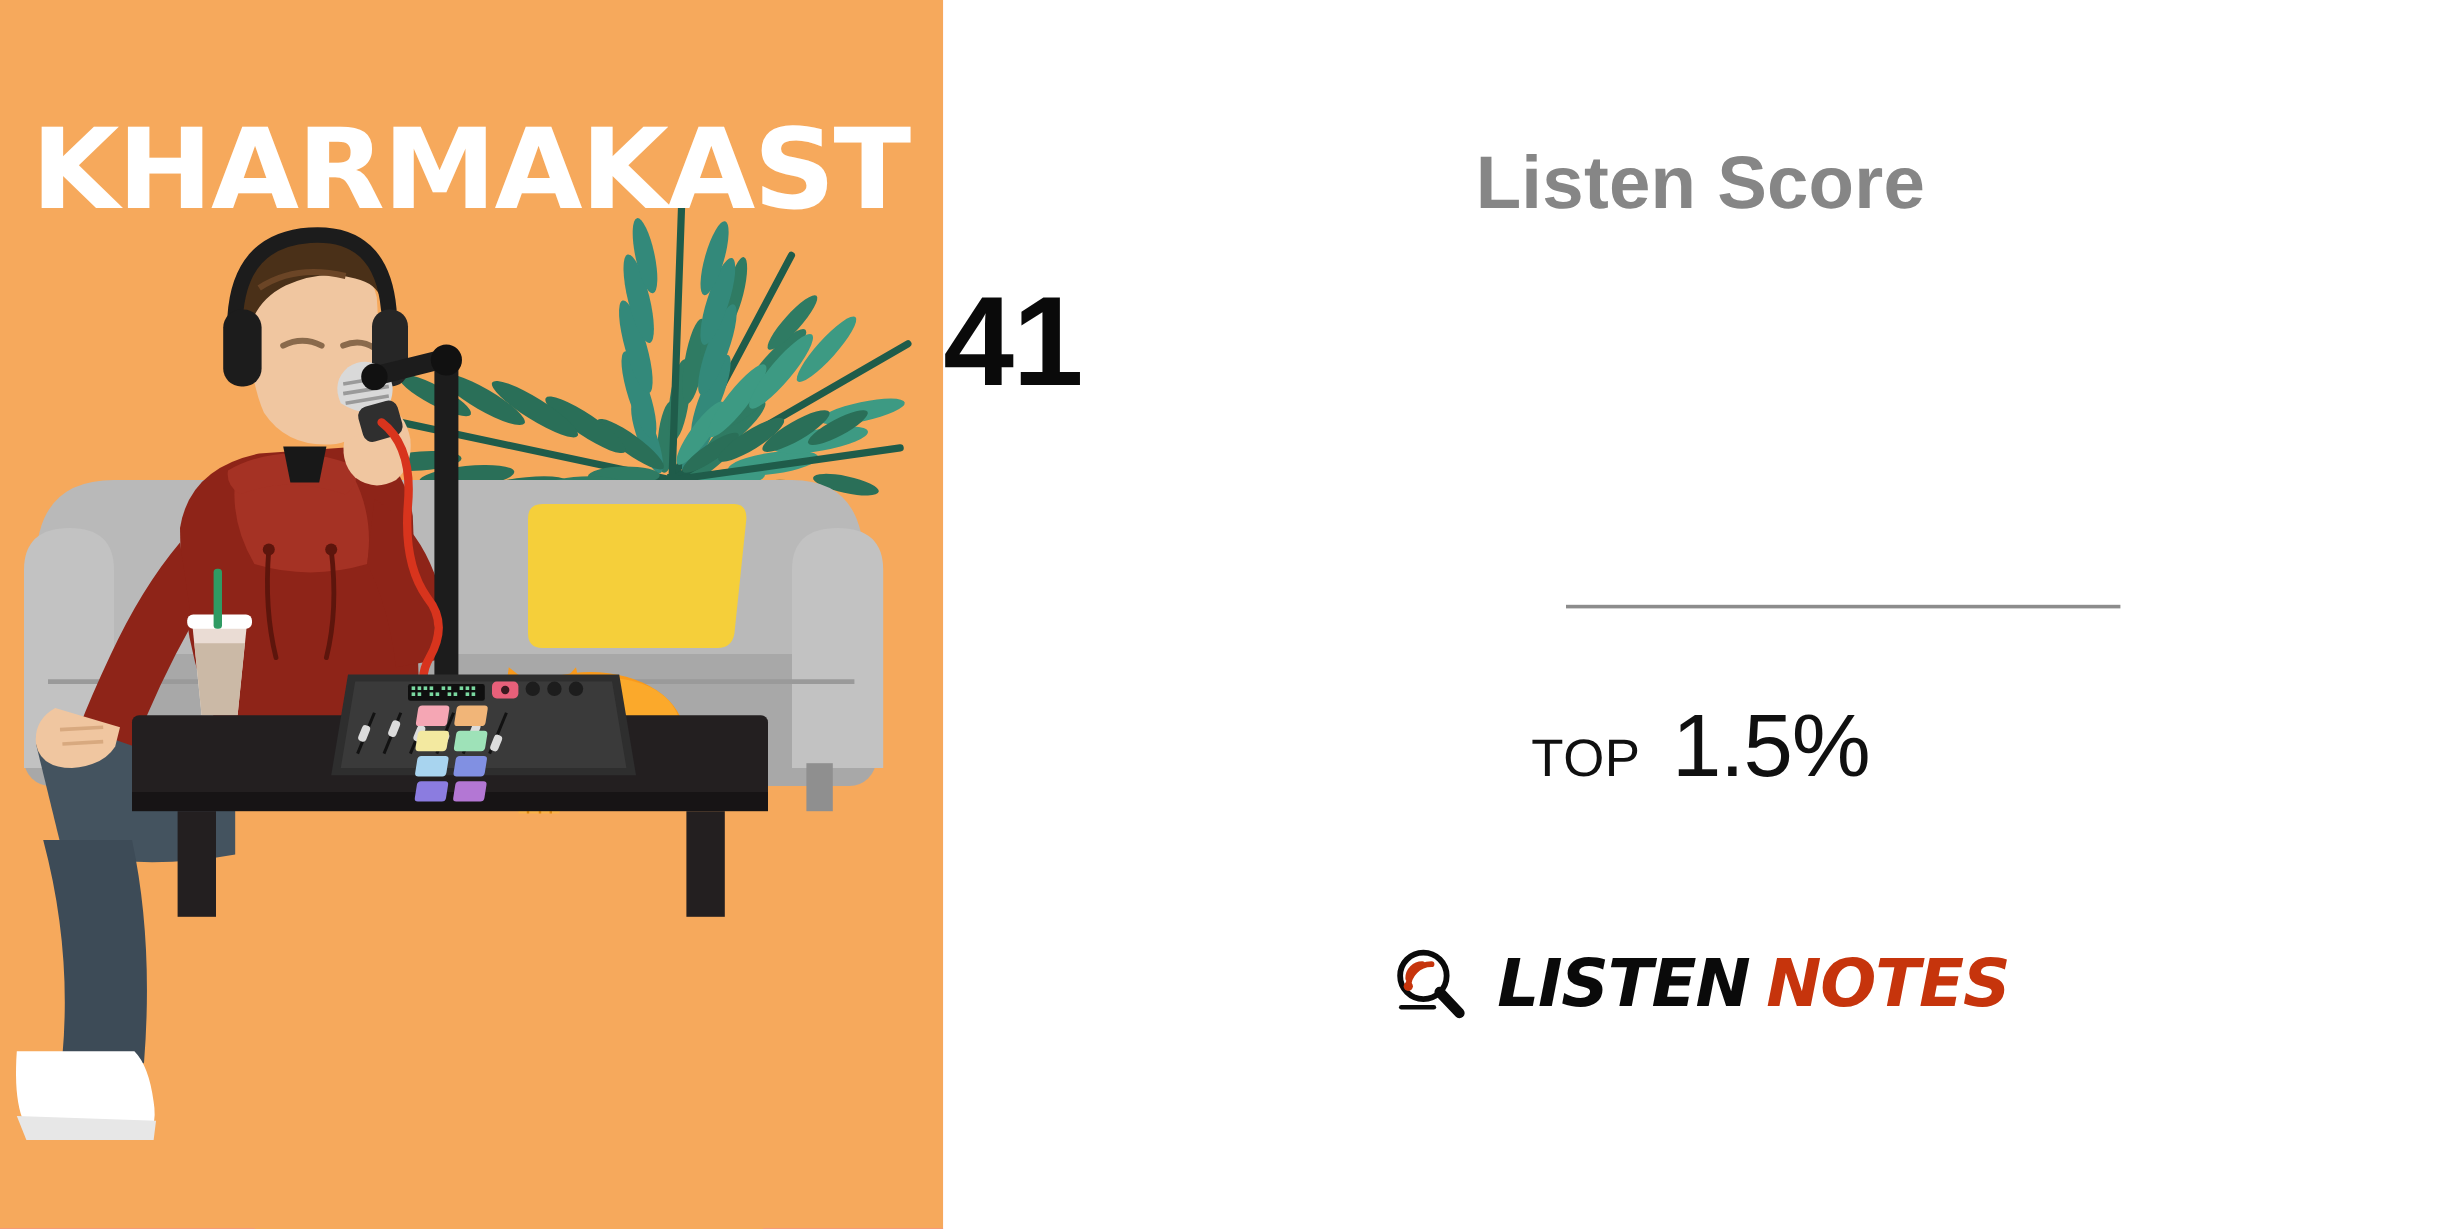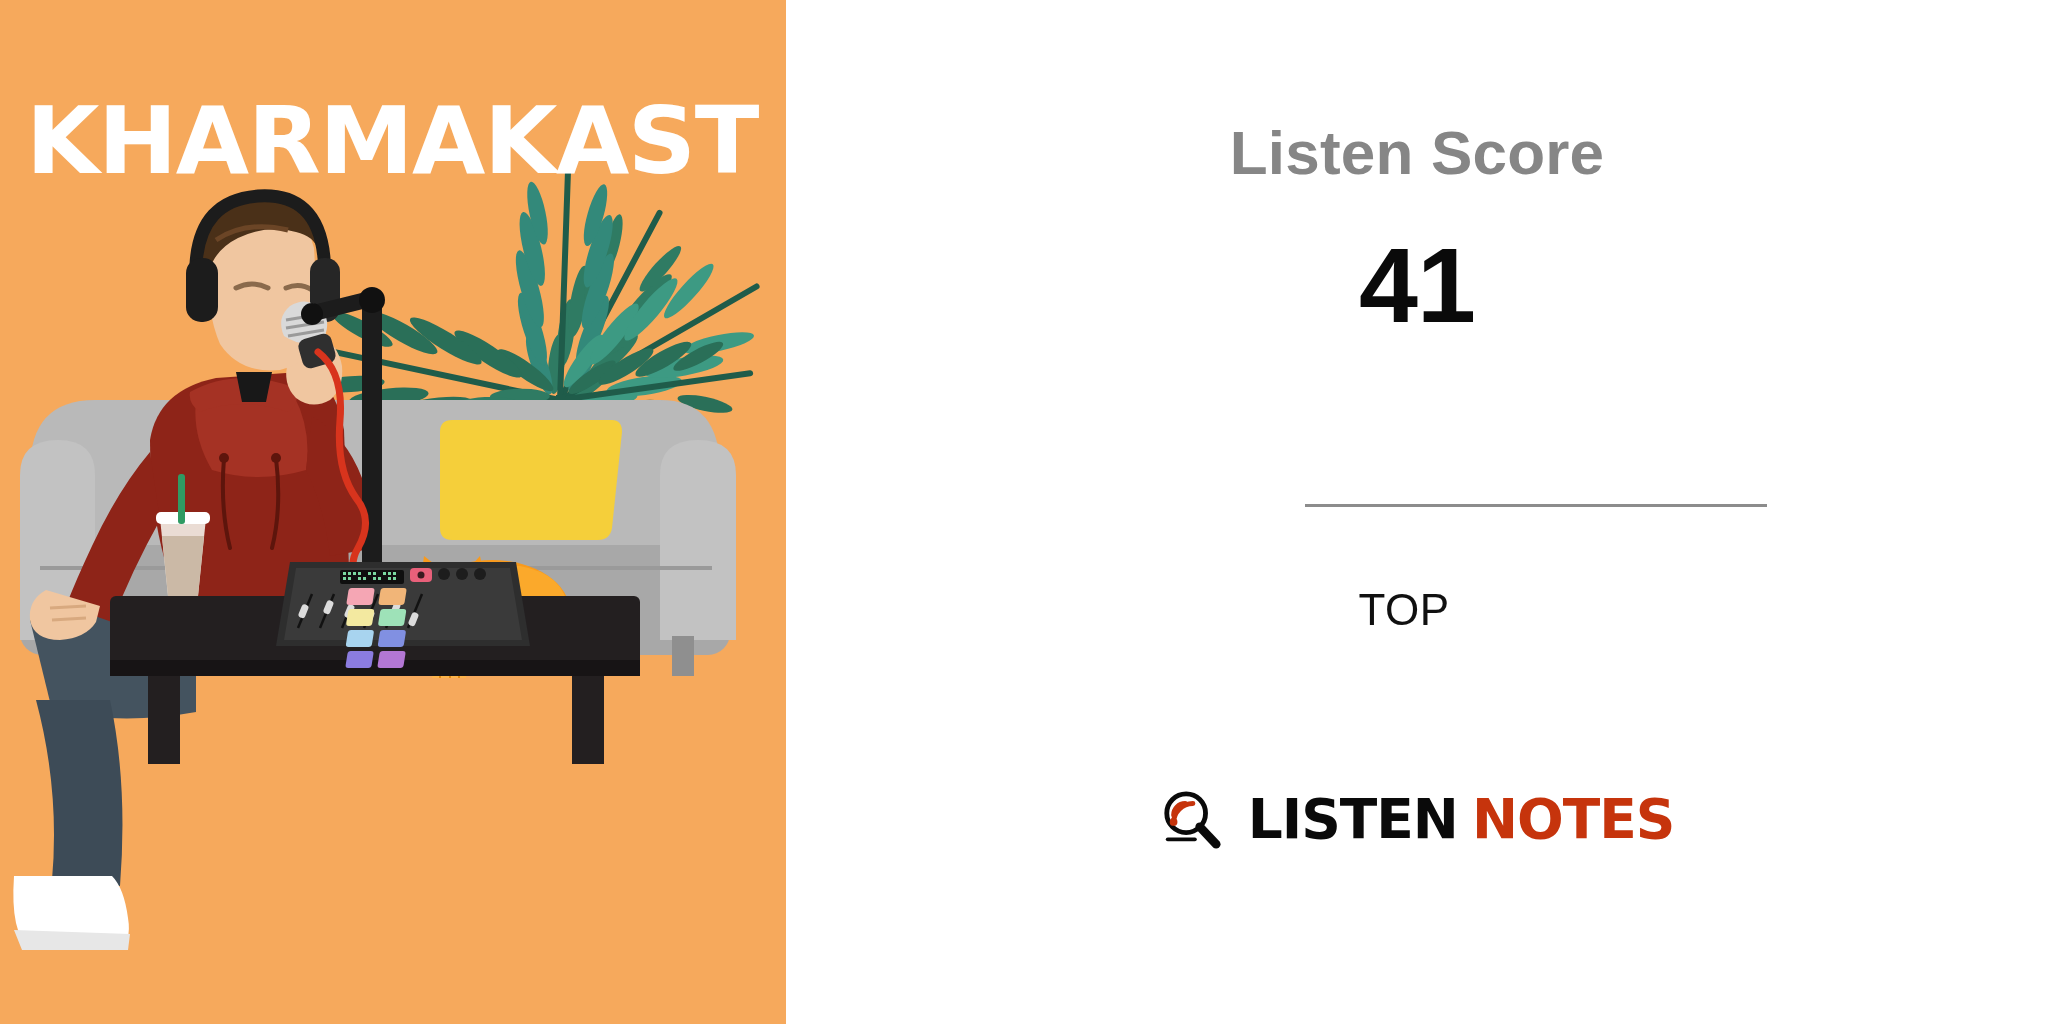--- a/index.html
+++ b/index.html
@@ -21,21 +21,21 @@
     transform:scaleX(1.02);transform-origin:left top;
   }
 
   
   .panel{position:relative;flex:1;height:1024px;background:#ffffff;}
   .ls-label{
     position:absolute;top:117px;left:0;right:0;text-align:center;
     font-size:62px;font-weight:700;color:#868686;letter-spacing:.2px;
   }
   .ls-value{
-    position:absolute;top:232px;left:0;right:0;text-align:center;
+    position:absolute;top:232px;left:0;right:0;
     font-size:106px;font-weight:700;color:#0a0a0a;letter-spacing:-1px;
     line-height:1;
   }
   .divider{
     position:absolute;top:504px;left:519px;width:462px;height:3px;
     background:#8c8c8c;
   }
   .top-row{
     position:absolute;top:585px;left:0;right:0;
     display:flex;align-items:baseline;justify-content:center;
@@ -45,21 +45,21 @@
     margin-right:26px;
   }
   .top-pct{
     font-size:74px;font-weight:400;color:#101010;letter-spacing:-1px;
     line-height:1;
   }
 
   
   .brand{
     position:absolute;top:788px;left:0;right:0;
-    display:flex;align-items:center;justify-content:center;
+    display:flex;align-items:center;justify-content:center;font-style:italic;
   }
   .brand-mark{width:62px;height:62px;margin-right:26px;flex:0 0 auto;}
   .brand-text{
     font-family:"DejaVu Sans","Liberation Sans",sans-serif;
     font-size:55px;font-weight:700;letter-spacing:-1px;line-height:1;
     white-space:nowrap;
   }
   .brand-listen{color:#0a0a0a;}
   .brand-notes{color:#c6340c;margin-left:14px;}
 </style>
@@ -360,20 +360,21 @@
   <div class="panel">
 
     <div class="ls-label">Listen Score</div>
 
     <div class="ls-value">41</div>
 
     <div class="divider"></div>
 
     <div class="top-row">
       <span class="top-word">TOP</span>
+      <span class="top-pct">1.5%</span>
     </div>
 
     <div class="brand">
       <svg class="brand-mark" viewBox="0 0 64 64">
 
         <circle cx="27" cy="26" r="20" fill="none" stroke="#0a0a0a" stroke-width="5"></circle>
 
         <path d="M41 40 L58 58" stroke="#0a0a0a" stroke-width="9" stroke-linecap="round"></path>
 
         <rect x="6" y="51" width="32" height="4" rx="2" fill="#0a0a0a"></rect>

